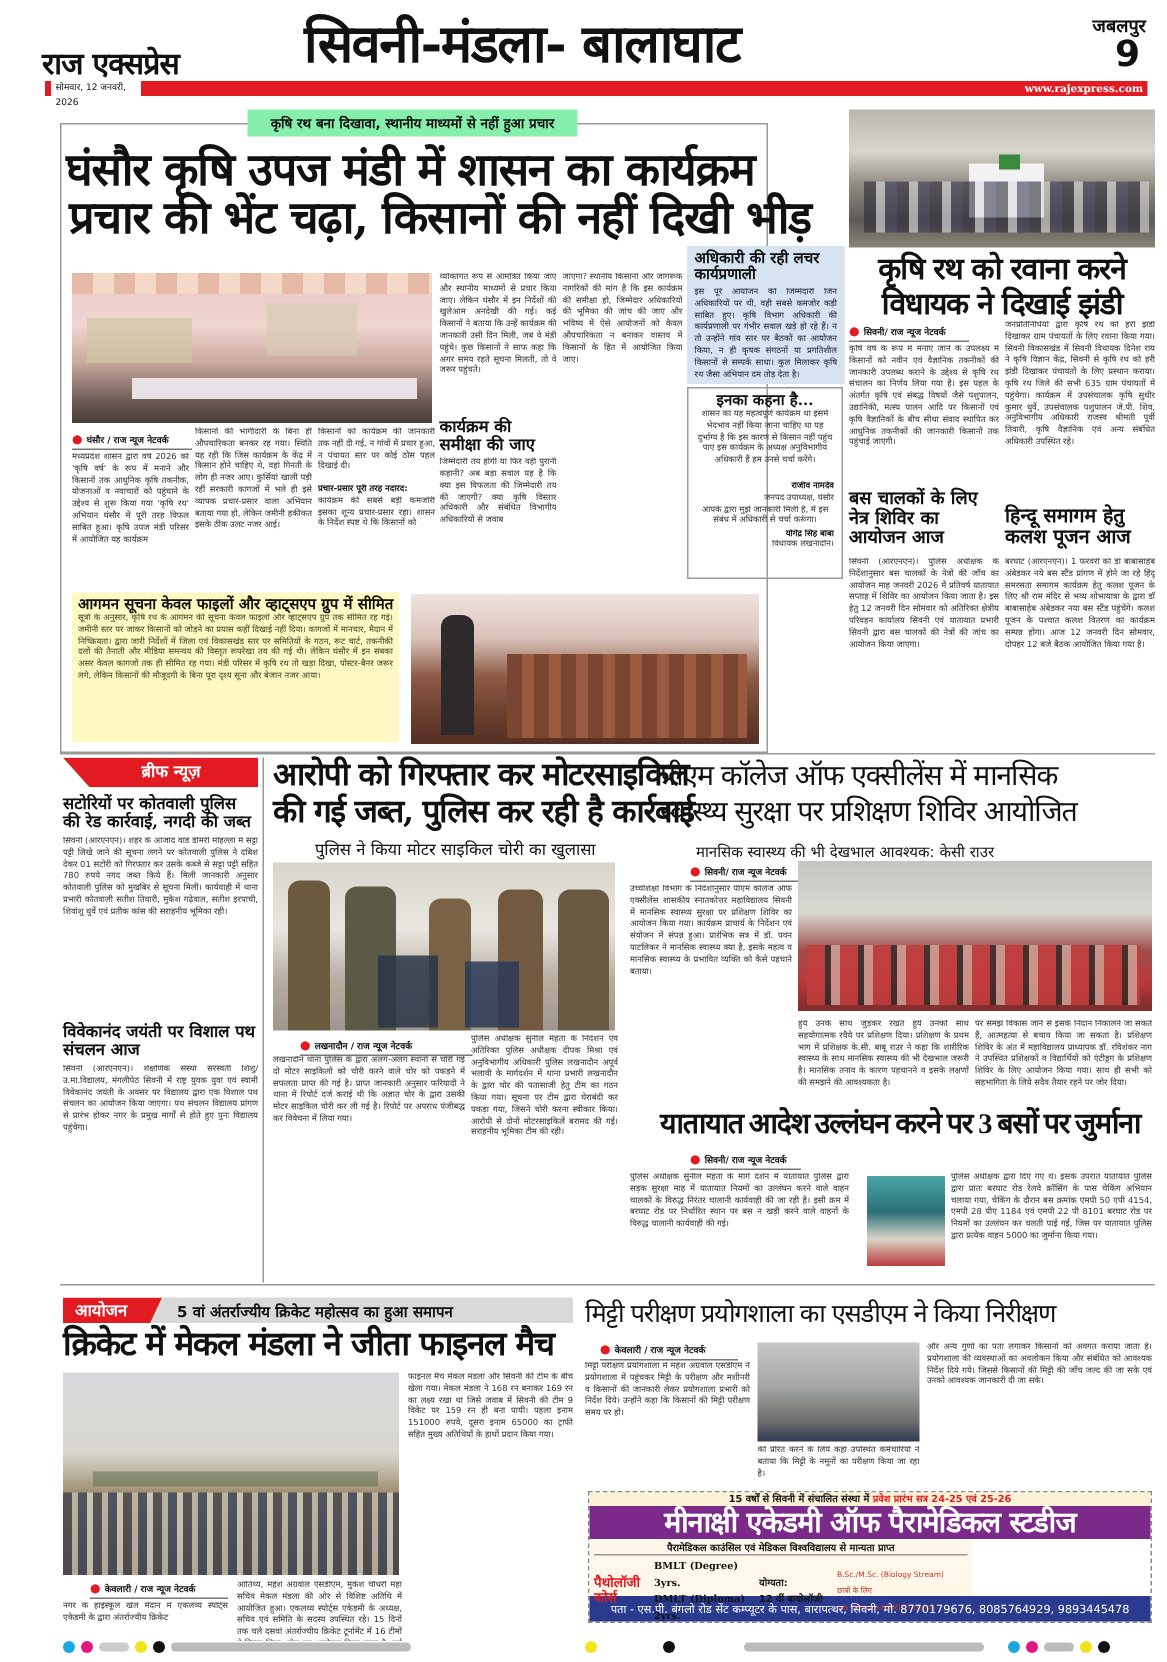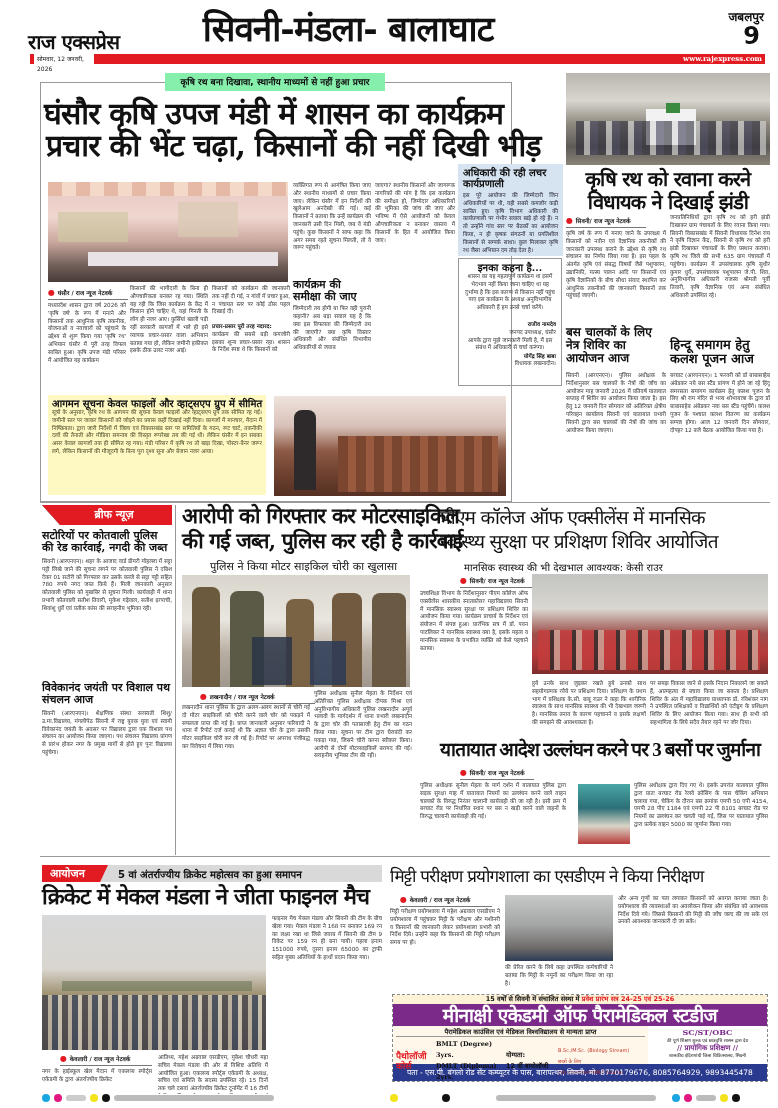--- a/index.html
+++ b/index.html
@@ -192,26 +192,20 @@
         <div style="width:52px; font-weight:bold; font-size:6.5px; line-height:11px;">
           <div>योग्यता:</div>
           <div>12 वीं बायोलॉजी</div>
         </div>
         <div style="width:80px; color:#c0392b; font-size:5px; line-height:11px;">
           <div>B.Sc./M.Sc. (Biology Stream) छात्रों के लिए</div>
           <div>Job Oriented DMLT Course</div>
         </div>
       </div>
     </div>
-    <div style="flex:1; padding:1px 3px; text-align:center;">
-      <div style="color:#7b2a8a; font-weight:bold; font-size:8px; font-family:'DejaVu Serif',serif;">SC/ST/OBC</div>
-      <div style="font-size:4.5px;">की पूर्ण शिक्षण शुल्क एवं छात्रवृत्ति शासन द्वारा देय</div>
-      <div style="color:#7b2a8a; font-weight:bold; font-size:7px;">// प्रायोगिक प्रशिक्षण //</div>
-      <div style="font-size:4.5px;">शासकीय इंदिरागांधी जिला चिकित्सालय, सिवनी</div>
-    </div>
   </div>
   <div style="background:#2a3a8e; color:#fff; font-size:7.5px; height:17px; line-height:17px; text-align:center; white-space:nowrap; overflow:hidden;">पता - एस.पी. बंगलो रोड सेंट कम्प्यूटर के पास, बारापत्थर, सिवनी, मो. 8770179676, 8085764929, 9893445478</div>
 </div>
 
 <div class="abs" style="left:40px; top:1094px; width:730px; height:10px;">
   <span style="position:absolute; left:2px; top:0; width:8px; height:8px; border-radius:50%; background:#1aa6e0;"></span>
   <span style="position:absolute; left:14px; top:0; width:8px; height:8px; border-radius:50%; background:#e0187f;"></span>
   <span style="position:absolute; left:26px; top:1px; width:20px; height:6px; border-radius:3px; background:#ccc;"></span>
   <span style="position:absolute; left:50px; top:0; width:8px; height:8px; border-radius:50%; background:#f2e31a;"></span>
   <span style="position:absolute; left:62px; top:0; width:8px; height:8px; border-radius:50%; background:#111;"></span>

